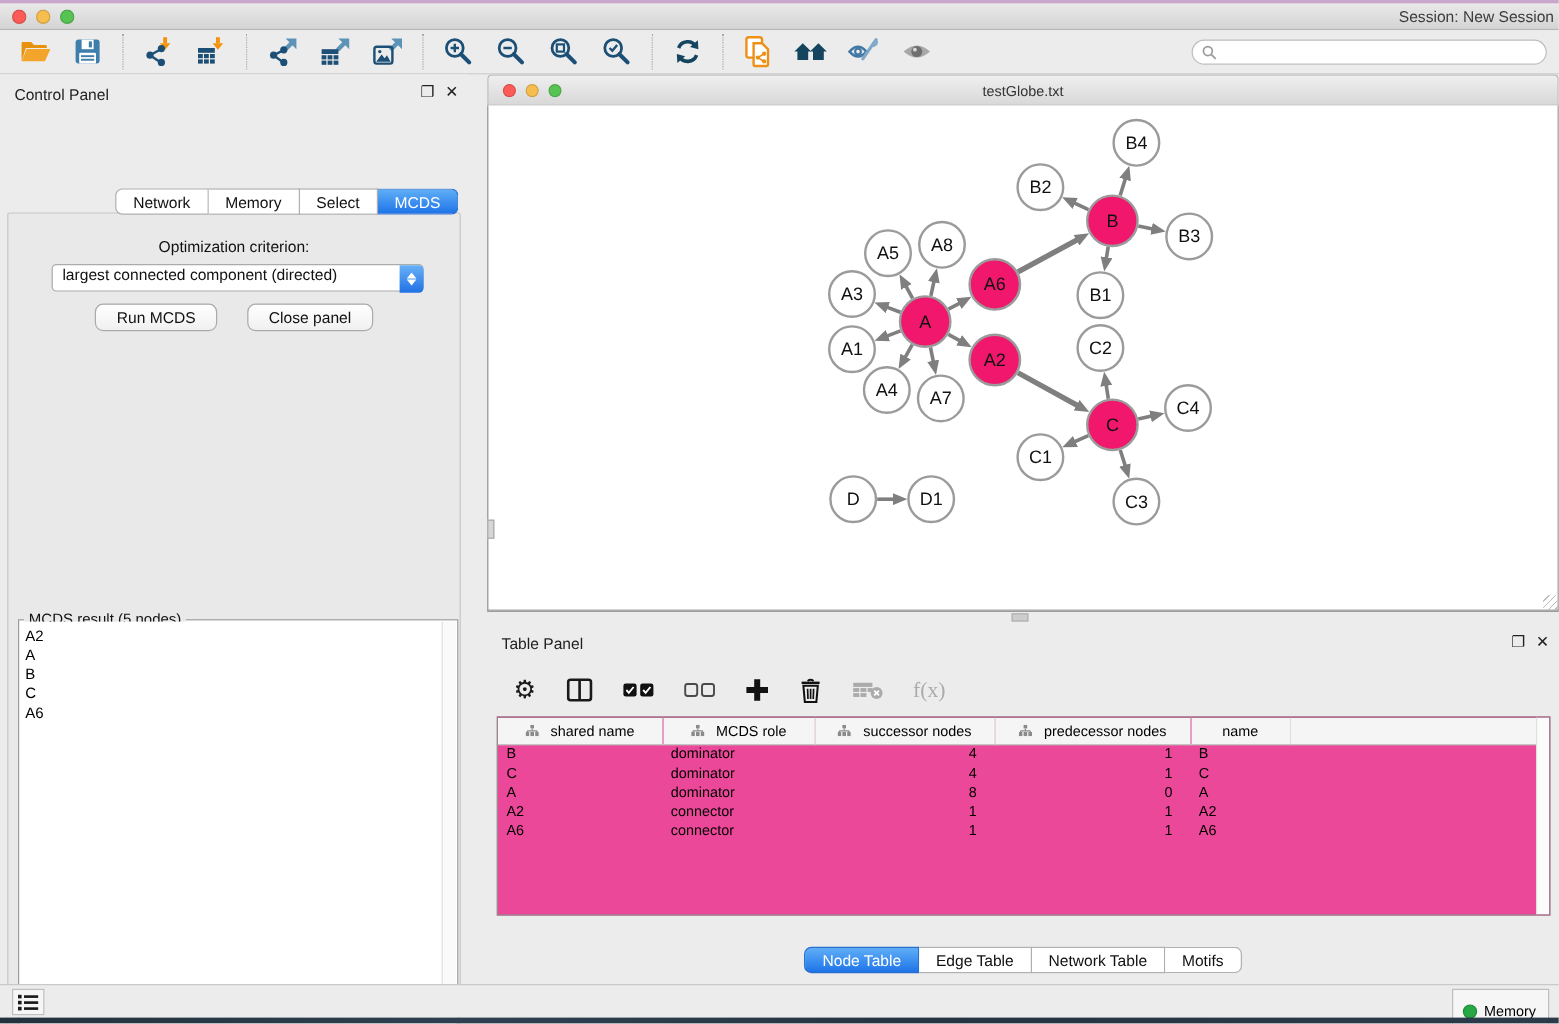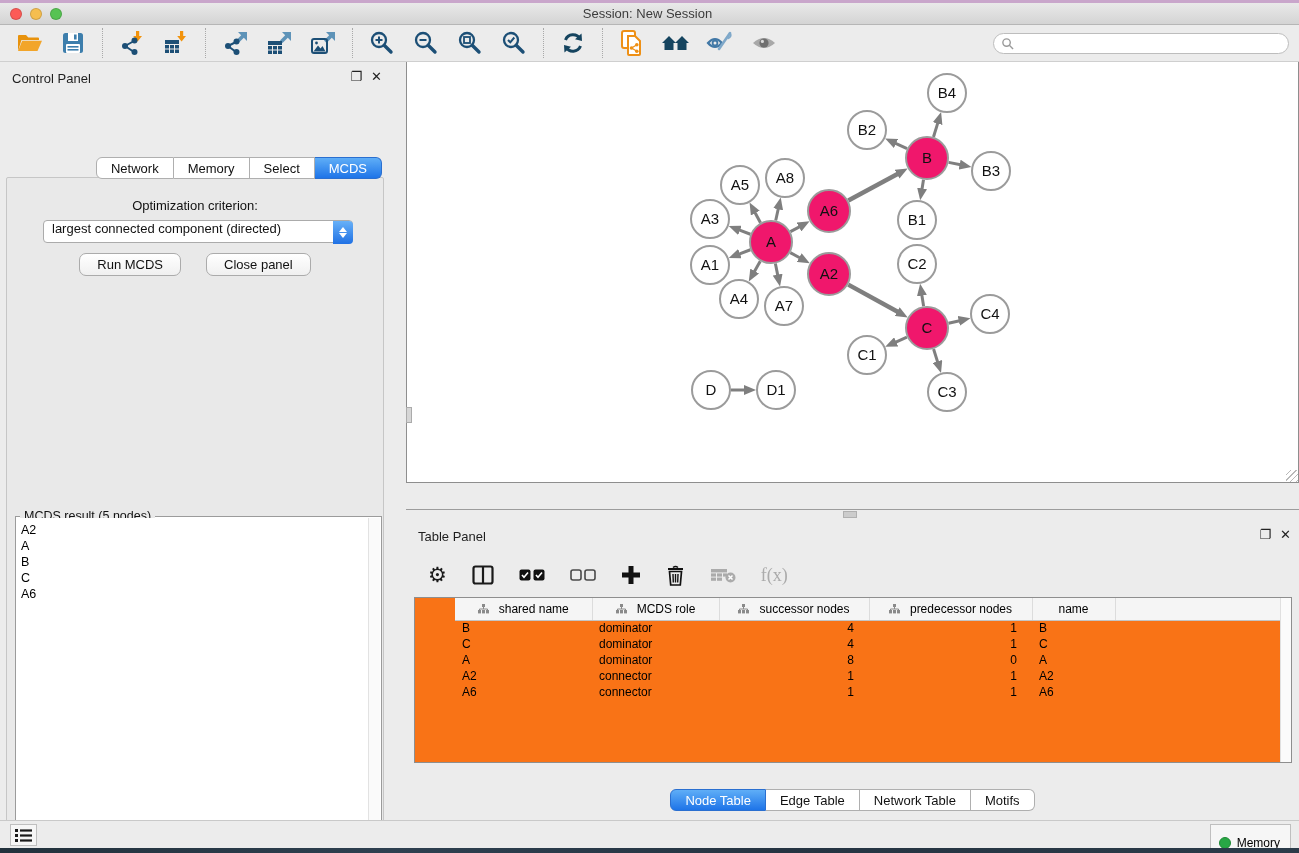--- a/index.html
+++ b/index.html
@@ -6,21 +6,21 @@
   html,body { width:1299px; height:853px; overflow:hidden; }
   body { font-family:"Liberation Sans","DejaVu Sans",sans-serif; background:#ECECEC; position:relative; }
 
   .desktop-top { position:absolute; left:0; top:0; width:1299px; height:3px; background:#C9A6CB; }
   .desktop-bottom { position:absolute; left:0; top:848px; width:1299px; height:5px;
     background:linear-gradient(90deg,#22313C,#2E4050 30%,#253442 60%,#2B3B49); }
 
   
   .titlebar { position:absolute; left:0; top:3px; width:1299px; height:22px;
     background:linear-gradient(#E9E9E9,#D4D4D4); border-bottom:1px solid #B6B6B6; }
-  .titlebar .title { position:absolute; left:0; right:4px; top:3px; text-align:center;
+  .titlebar .title { position:absolute; left:0; right:4px; top:3px; text-align:right;
     font-size:13px; color:#3C3C3C; }
   .lights { position:absolute; left:10px; top:5px; display:flex; gap:8px; }
   .light { width:12px; height:12px; border-radius:50%; border:0.5px solid rgba(0,0,0,.15); }
   .light.red { background:#FC5B57; } .light.yellow { background:#F5BE4F; } .light.green { background:#57C353; }
 
   
   .toolbar { position:absolute; left:0; top:25px; width:1299px; height:37px; background:#ECECEC;
     border-bottom:1px solid #CFCFCF; display:flex; align-items:center; padding-left:14px; }
   .tb-group { display:flex; align-items:center; gap:14px; padding:0 14px; }
   .tb-sep { width:1px; height:30px; border-left:1px dotted #A9A9A9; }
@@ -85,21 +85,21 @@
   .h-divider { position:absolute; left:406px; top:509px; width:893px; height:11px; background:#ECECEC; border-top:1px solid #9C9C9C; }
   .h-grip { position:absolute; left:437px; top:1px; width:14px; height:7px; background:#CCCCCC; border:1px solid #B0B0B0; }
 
   
   .table-panel { position:absolute; left:406px; top:520px; width:893px; height:300px; background:#ECECEC; }
   .tp-toolbar { position:absolute; left:22px; top:33px; height:44px; display:flex; align-items:center; gap:25px; }
   .tp-btn { display:flex; align-items:center; justify-content:center; cursor:pointer; }
   .gear-glyph { font-size:21px; color:#1A1A1A; line-height:21px; font-family:"DejaVu Sans",sans-serif; }
   .fx-label { font-family:"Liberation Serif","DejaVu Serif",serif; font-size:18px; color:#ABABAB; }
 
-  .tp-tablewrap { position:absolute; left:8px; top:77px; width:878px; height:166px; background:#f97316; border:1px solid #8E8E8E; overflow:hidden;padding-left:40px; }
+  .tp-tablewrap { position:absolute; left:8px; top:77px; width:878px; height:166px; background:#ec4899; border:1px solid #8E8E8E; overflow:hidden; }
   table.data { border-collapse:collapse; table-layout:fixed; width:866px; }
   table.data th { height:22px; background:#F5F5F5; border-bottom:1px solid #C4C4C4; border-right:1px solid #DCDCDC;
     font-size:12px; font-weight:normal; color:#000; text-align:center; position:relative; }
   table.data th .hicon { display:inline-block; vertical-align:-1px; margin-right:10px; }
   table.data td { height:16px; font-size:12px; color:#000; padding:0 4px 0 7px; white-space:nowrap; }
   table.data td.num { text-align:right; padding-right:15px; }
   .tp-scroll { position:absolute; top:0; right:0; width:11px; bottom:0; background:#FBFBFB; border-left:1px solid #E0E0E0; }
 
   .bottom-tabs { position:absolute; left:0; width:100%; top:269px; display:flex; justify-content:center; }
 
@@ -340,20 +340,28 @@
   </div>
   <div class="cp-tabs" id="cp-tabs">
       <div class="seg-tab">Network</div>
       <div class="seg-tab">Memory</div>
       <div class="seg-tab">Select</div>
       <div class="seg-tab selected">MCDS</div>
     </div>
 </div>
 
 <div class="net-window">
+  <div class="net-titlebar">
+    <div class="lights">
+      <span class="light red"></span>
+      <span class="light yellow"></span>
+      <span class="light green"></span>
+    </div>
+    <div class="net-title">testGlobe.txt</div>
+  </div>
   <div class="net-canvas">
     <svg id="graph-svg" width="891" height="419" viewBox="0 0 891 419">
         <defs>
           <marker id="arrow" viewBox="0 0 12 10" refX="1" refY="5" markerWidth="12" markerHeight="10" markerUnits="userSpaceOnUse" orient="auto">
             <path d="M0 0 L12 5 L0 10 Z" fill="#7F7F7F"></path>
           </marker>
         </defs>
         <line x1="353.48901716798036" y1="160.67335414757676" x2="347.8109303542095" y2="150.2330009738691" stroke="#7F7F7F" stroke-width="3" marker-end="url(#arrow)"></line>
         <line x1="368.7013313337195" y1="158.50819961728223" x2="371.3753967570316" y2="146.2839005392841" stroke="#7F7F7F" stroke-width="3" marker-end="url(#arrow)"></line>
         <line x1="343.4146596993366" y1="172.23831431286462" x2="332.0066158782075" y2="167.9369207409635" stroke="#7F7F7F" stroke-width="3" marker-end="url(#arrow)"></line>

